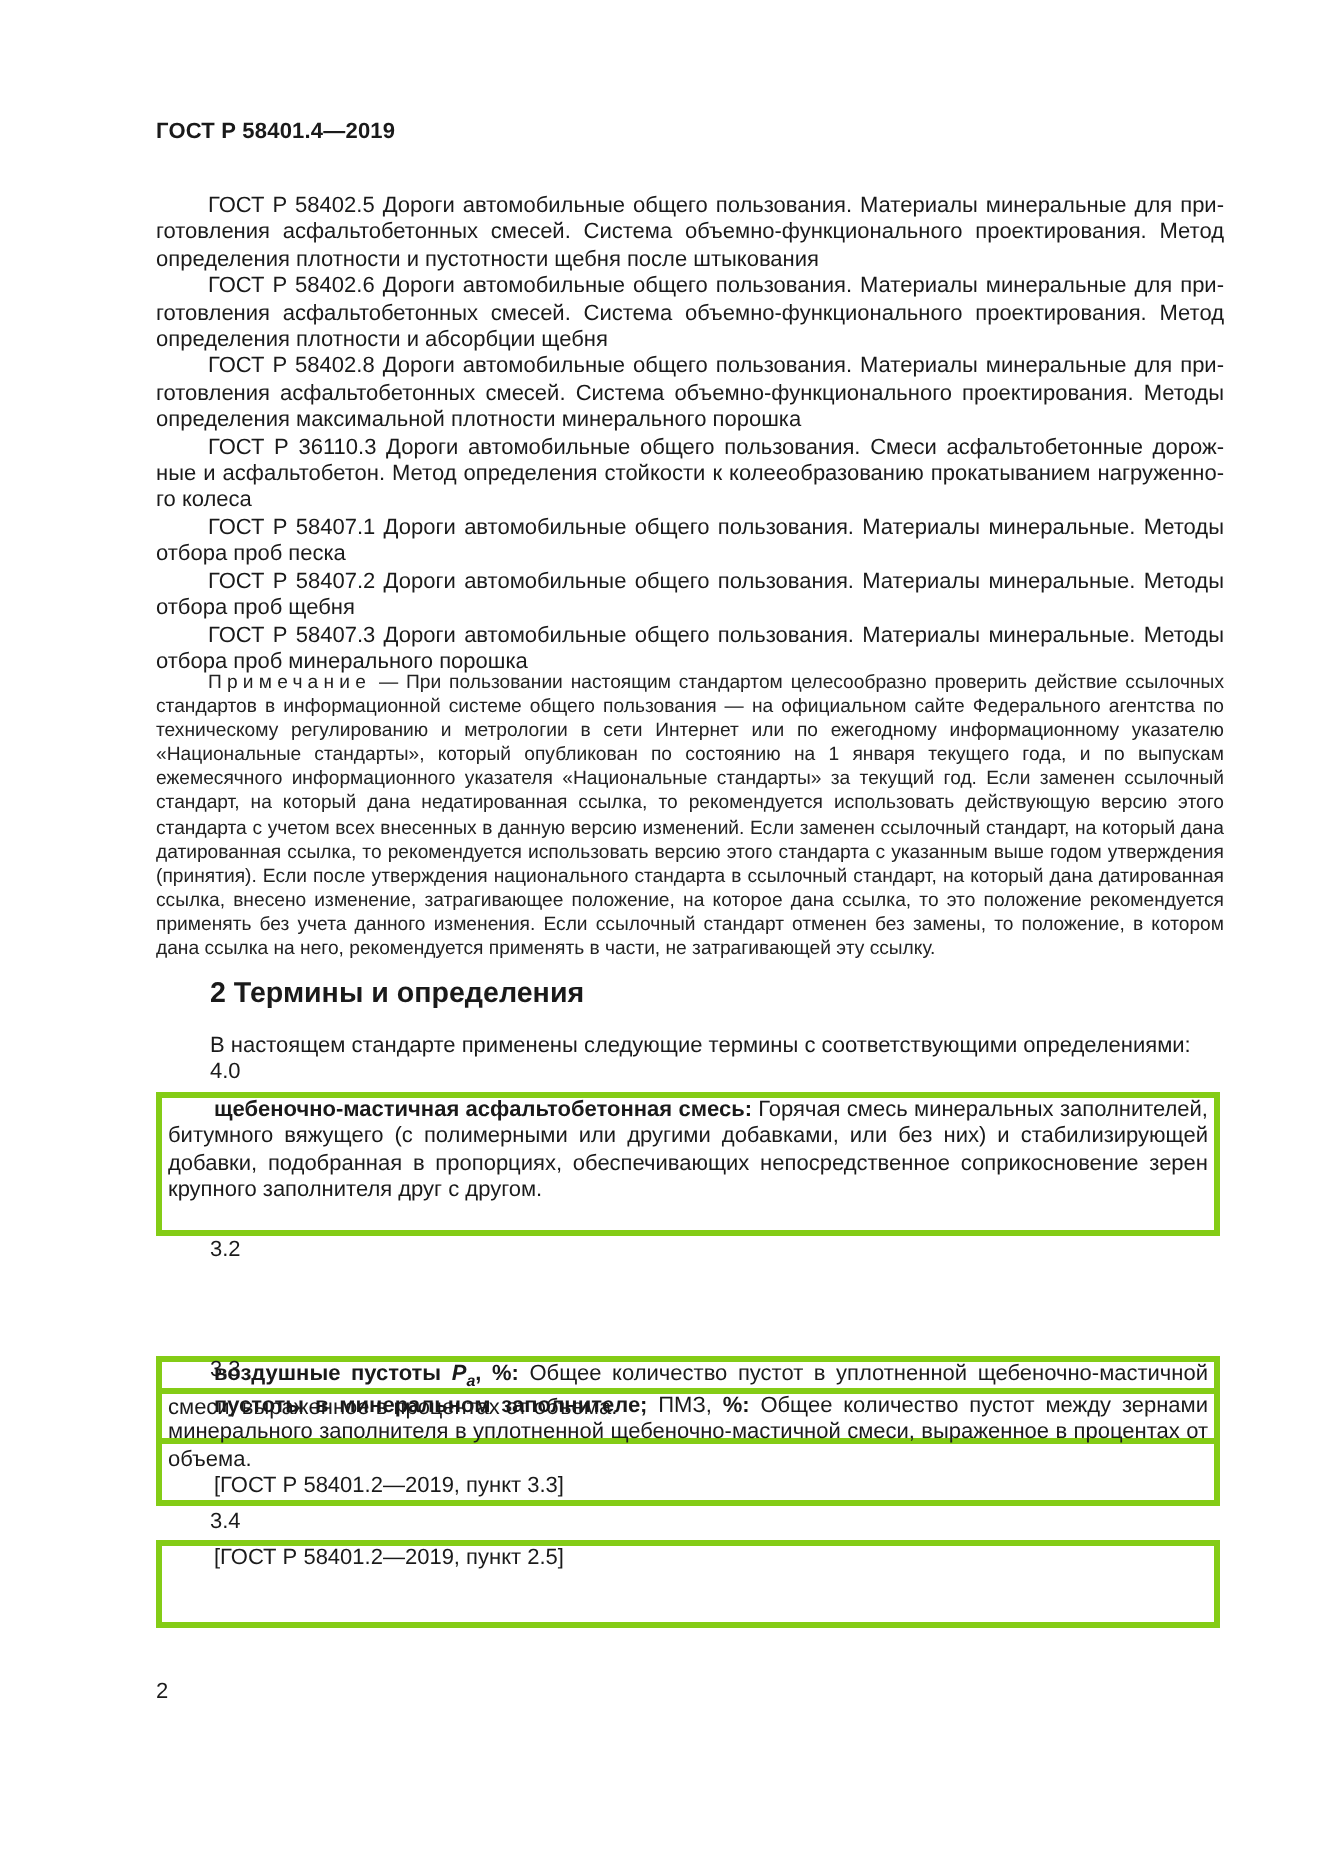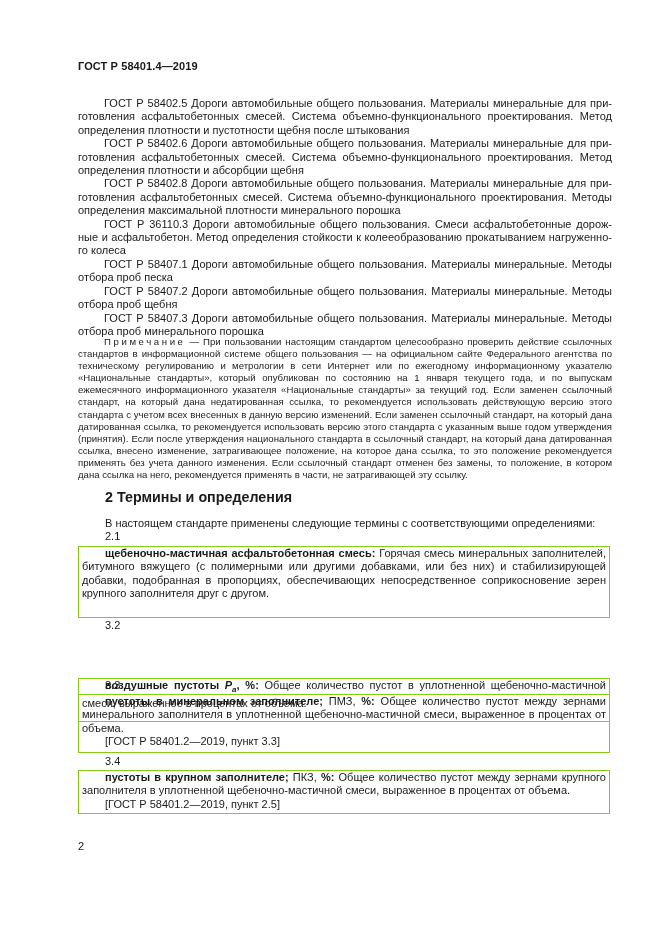--- a/index.html
+++ b/index.html
@@ -6,21 +6,21 @@
     body { width: 661px; height: 935px; position: relative; overflow: hidden;
       font-family: "Liberation Sans", sans-serif; color: #1a1a1a; }
     .page-header { position: absolute; left: 78px; top: 60px; font-size: 11px; font-weight: bold; letter-spacing: 0.1px; }
     .refs { position: absolute; left: 78px; top: 97px; width: 534px; font-size: 11px; line-height: 13.4px; }
     .ref-item { text-align: justify; text-indent: 26px; margin: 0; }
     .note { position: absolute; left: 78px; top: 336px; width: 534px; font-size: 9.6px; line-height: 12.1px; text-align: justify; text-indent: 26px; margin: 0; color: #222; }
     .note-label { letter-spacing: 2.6px; }
     .section-title { position: absolute; left: 105px; top: 489px; font-size: 14.3px; font-weight: bold; margin: 0; }
     .intro { position: absolute; left: 105px; top: 517px; font-size: 11px; line-height: 13.4px; margin: 0; }
     .term-num { position: absolute; left: 105px; font-size: 11px; line-height: 13.4px; }
-    .term-box { position: absolute; left: 78px; width: 532px; border: 1px solid #84cc16; box-sizing: border-box; padding: 0 3px 1px 3px; font-size: 11px; line-height: 13.4px; }
+    .term-box { position: absolute; left: 78px; width: 532px; border: 3px solid #84cc16; box-sizing: border-box; padding: 0 3px 1px 3px; font-size: 11px; line-height: 13.4px; }
     .term-def { text-align: justify; text-indent: 23px; margin: 0; }
     .term-src { margin: 0; padding-left: 23px; }
     .term-name { font-weight: bold; }
     .page-number { position: absolute; left: 78px; top: 840px; font-size: 11px; }
   </style>
 </head>
 <body>
 
 <div class="page-header">ГОСТ Р 58401.4—2019</div>
 
@@ -32,35 +32,34 @@
   <p class="ref-item">ГОСТ Р 58407.1 Дороги автомобильные общего пользования. Материалы минеральные. Методы отбора проб песка</p>
   <p class="ref-item">ГОСТ Р 58407.2 Дороги автомобильные общего пользования. Материалы минеральные. Методы отбора проб щебня</p>
   <p class="ref-item">ГОСТ Р 58407.3 Дороги автомобильные общего пользования. Материалы минеральные. Методы отбора проб минерального порошка</p>
 </div>
 
 <p class="note"><span class="note-label">Примечание</span><span> — При пользовании настоящим стандартом целесообразно проверить действие ссылоч­ных стандартов в информационной системе общего пользования — на официальном сайте Федерального агент­ства по техническому регулированию и метрологии в сети Интернет или по ежегодному информационному указа­телю «Национальные стандарты», который опубликован по состоянию на 1 января текущего года, и по выпускам ежемесячного информационного указателя «Национальные стандарты» за текущий год. Если заменен ссылочный стандарт, на который дана недатированная ссылка, то рекомендуется использовать действующую версию этого стандарта с учетом всех внесенных в данную версию изменений. Если заменен ссылочный стандарт, на который дана датированная ссылка, то рекомендуется использовать версию этого стандарта с указанным выше годом ут­верждения (принятия). Если после утверждения национального стандарта в ссылочный стандарт, на который дана датированная ссылка, внесено изменение, затрагивающее положение, на которое дана ссылка, то это положение рекомендуется применять без учета данного изменения. Если ссылочный стандарт отменен без замены, то поло­жение, в котором дана ссылка на него, рекомендуется применять в части, не затрагивающей эту ссылку.</span></p>
 
 <h2 class="section-title">2 Термины и определения</h2>
 <p class="intro">В настоящем стандарте применены следующие термины с соответствующими определениями:</p>
 
-<div class="term-num" style="top:530px;">2.1</div>
+<div class="term-num" style="top:530px;">4.0</div>
 <div class="term-box" style="top:546px; height:72px;">
   <p class="term-def"><span class="term-name">щебеночно-мастичная асфальтобетонная смесь:</span><span> Горячая смесь минеральных заполнителей, битумного вяжущего (с полимерными или другими добавками, или без них) и стабилизирующей добавки, подобранная в пропорциях, обеспечивающих непосредственное соприкосновение зерен крупного заполнителя друг с другом.</span></p>
 </div>
 
 <div class="term-num" style="top:619px;">3.2</div>
 <div class="term-box" style="top:634px; height:44px;margin-top:44px;">
   <p class="term-def"><span class="term-name"><span>воздушные пустоты </span><i>P</i><sub style="font-size:8px;"><i>a</i></sub><span>, %:</span></span><span> Общее количество пустот в уплотненной щебеночно-мастичной смеси, выраженное в процентах от объема.</span></p>
 </div>
 
 <div class="term-num" style="top:679px;">3.3</div>
 <div class="term-box" style="top:694px; height:59px;">
   <p class="term-def"><span class="term-name">пустоты в минеральном заполнителе;</span><span> ПМЗ, </span><span class="term-name">%:</span><span> Общее количество пустот между зернами минерального заполнителя в уплотненной щебеночно-мастичной смеси, выраженное в процентах от объема.</span></p>
   <p class="term-src">[ГОСТ Р 58401.2—2019, пункт 3.3]</p>
 </div>
 
 <div class="term-num" style="top:755px;">3.4</div>
 <div class="term-box" style="top:770px; height:44px;">
-  <p class="term-def"><span class="term-name">пустоты в крупном заполнителе;</span><span> ПКЗ, </span><span class="term-name">%:</span><span> Общее количество пустот между зернами крупного заполнителя в уплотненной щебеночно-мастичной смеси, выраженное в процентах от объема.</span></p>
   <p class="term-src">[ГОСТ Р 58401.2—2019, пункт 2.5]</p>
 </div>
 
 <div class="page-number">2</div>
 
 </body></html>

